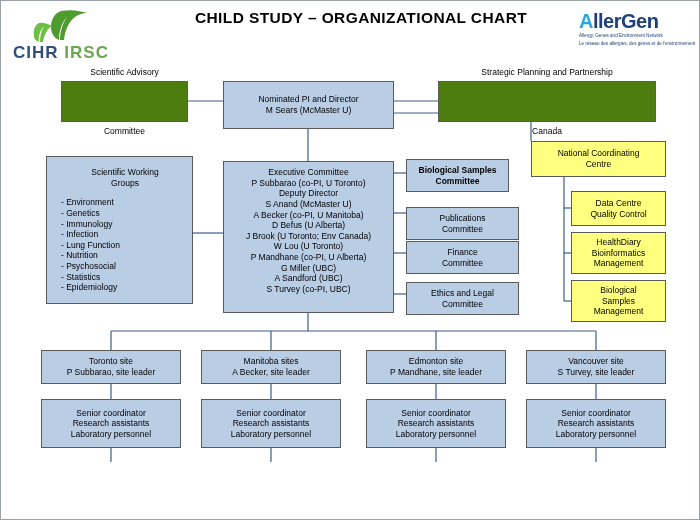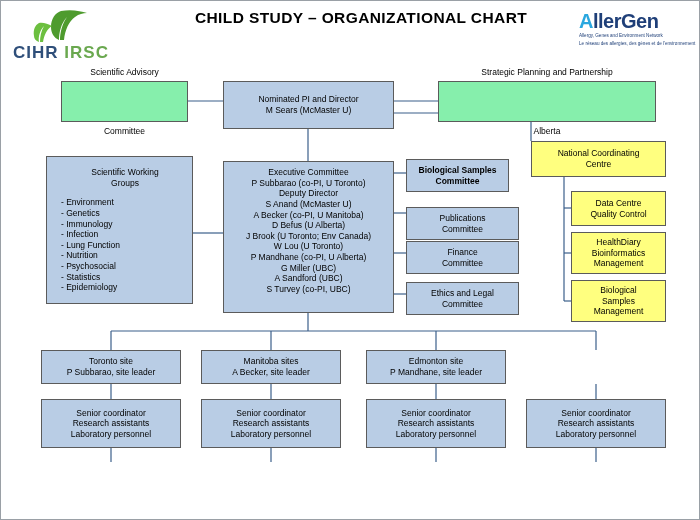--- a/index.html
+++ b/index.html
@@ -26,21 +26,21 @@
     display: flex;
     flex-direction: column;
     align-items: center;
     justify-content: center;
     text-align: center;
     font-size: 8.5px;
     line-height: 1.25;
     color: #000000;
     padding: 2px 3px;
   }
-  .green { background: #86efac; gap: 48px; }
+  .green { background: #4d7c0f; gap: 48px; }
   .blue  { background: #b9cde5; }
   .yellow{ background: #ffff7f; }
   .cohort {
     background: #b9cde5;
     font-size: 17px;
     letter-spacing: .5px;
   }
   .lines { position: absolute; left: 0; top: 0; }
   .title {
     position: absolute;
@@ -181,21 +181,21 @@
     <div>Committee</div>
   </div>
 
   <div class="box blue" style="left:222px; top:80px; width:171px; height:48px;">
     <div>Nominated PI and Director</div>
     <div>M Sears (McMaster U)</div>
   </div>
 
   <div class="box green" style="left:437px; top:80px; width:218px; height:41px;">
     <div>Strategic Planning and Partnership</div>
-    <div>Alberta</div>
+    <div>Canada</div>
   </div>
 
   <div class="box blue leftlist" style="left:45px; top:155px; width:147px; height:148px;">
     <div class="hdr">Scientific Working</div>
     <div class="hdr" style="margin-bottom:9px;">Groups</div>
     <div>-  Environment</div>
     <div>-  Genetics</div>
     <div>-  Immunology</div>
     <div>-  Infection</div>
     <div>-  Lung Function</div>
@@ -267,20 +267,24 @@
     <div>P Subbarao, site leader</div>
   </div>
   <div class="box blue" style="left:200px; top:349px; width:140px; height:34px;">
     <div>Manitoba sites</div>
     <div>A Becker, site leader</div>
   </div>
   <div class="box blue" style="left:365px; top:349px; width:140px; height:34px;">
     <div>Edmonton  site</div>
     <div>P Mandhane, site leader</div>
   </div>
+  <div class="box blue" style="left:525px; top:349px; width:140px; height:34px;">
+    <div>Vancouver site</div>
+    <div>S Turvey, site leader</div>
+  </div>
 
   <div class="box blue" style="left:40px; top:398px; width:140px; height:49px;">
     <div>Senior coordinator</div>
     <div>Research assistants</div>
     <div>Laboratory personnel</div>
   </div>
   <div class="box blue" style="left:200px; top:398px; width:140px; height:49px;">
     <div>Senior coordinator</div>
     <div>Research assistants</div>
     <div>Laboratory personnel</div>

